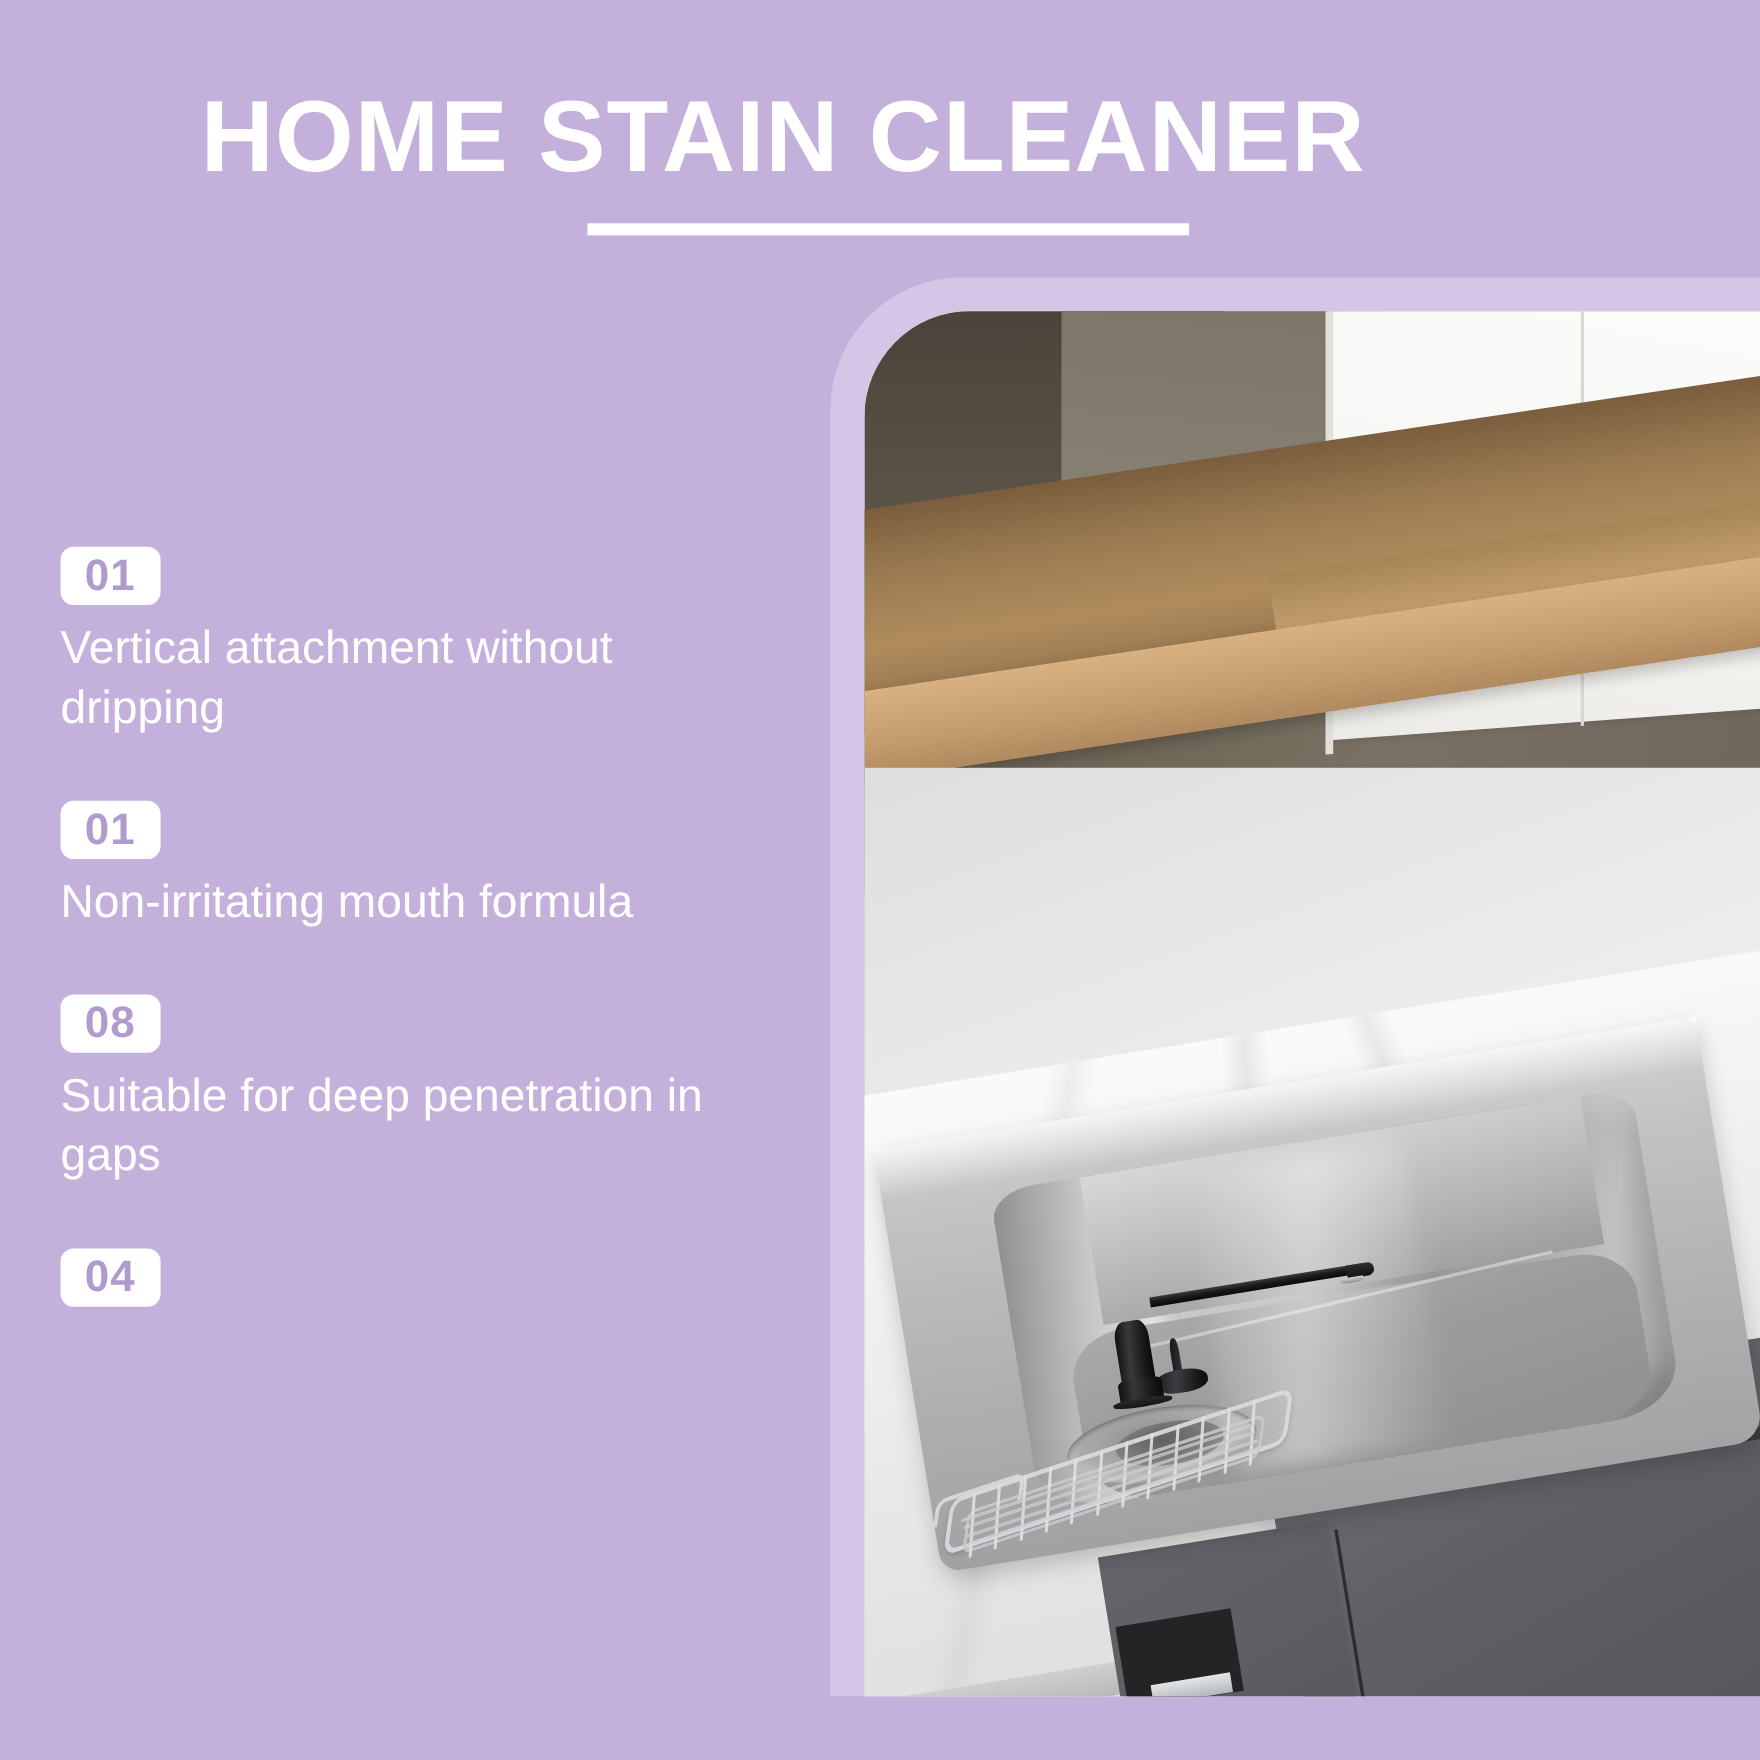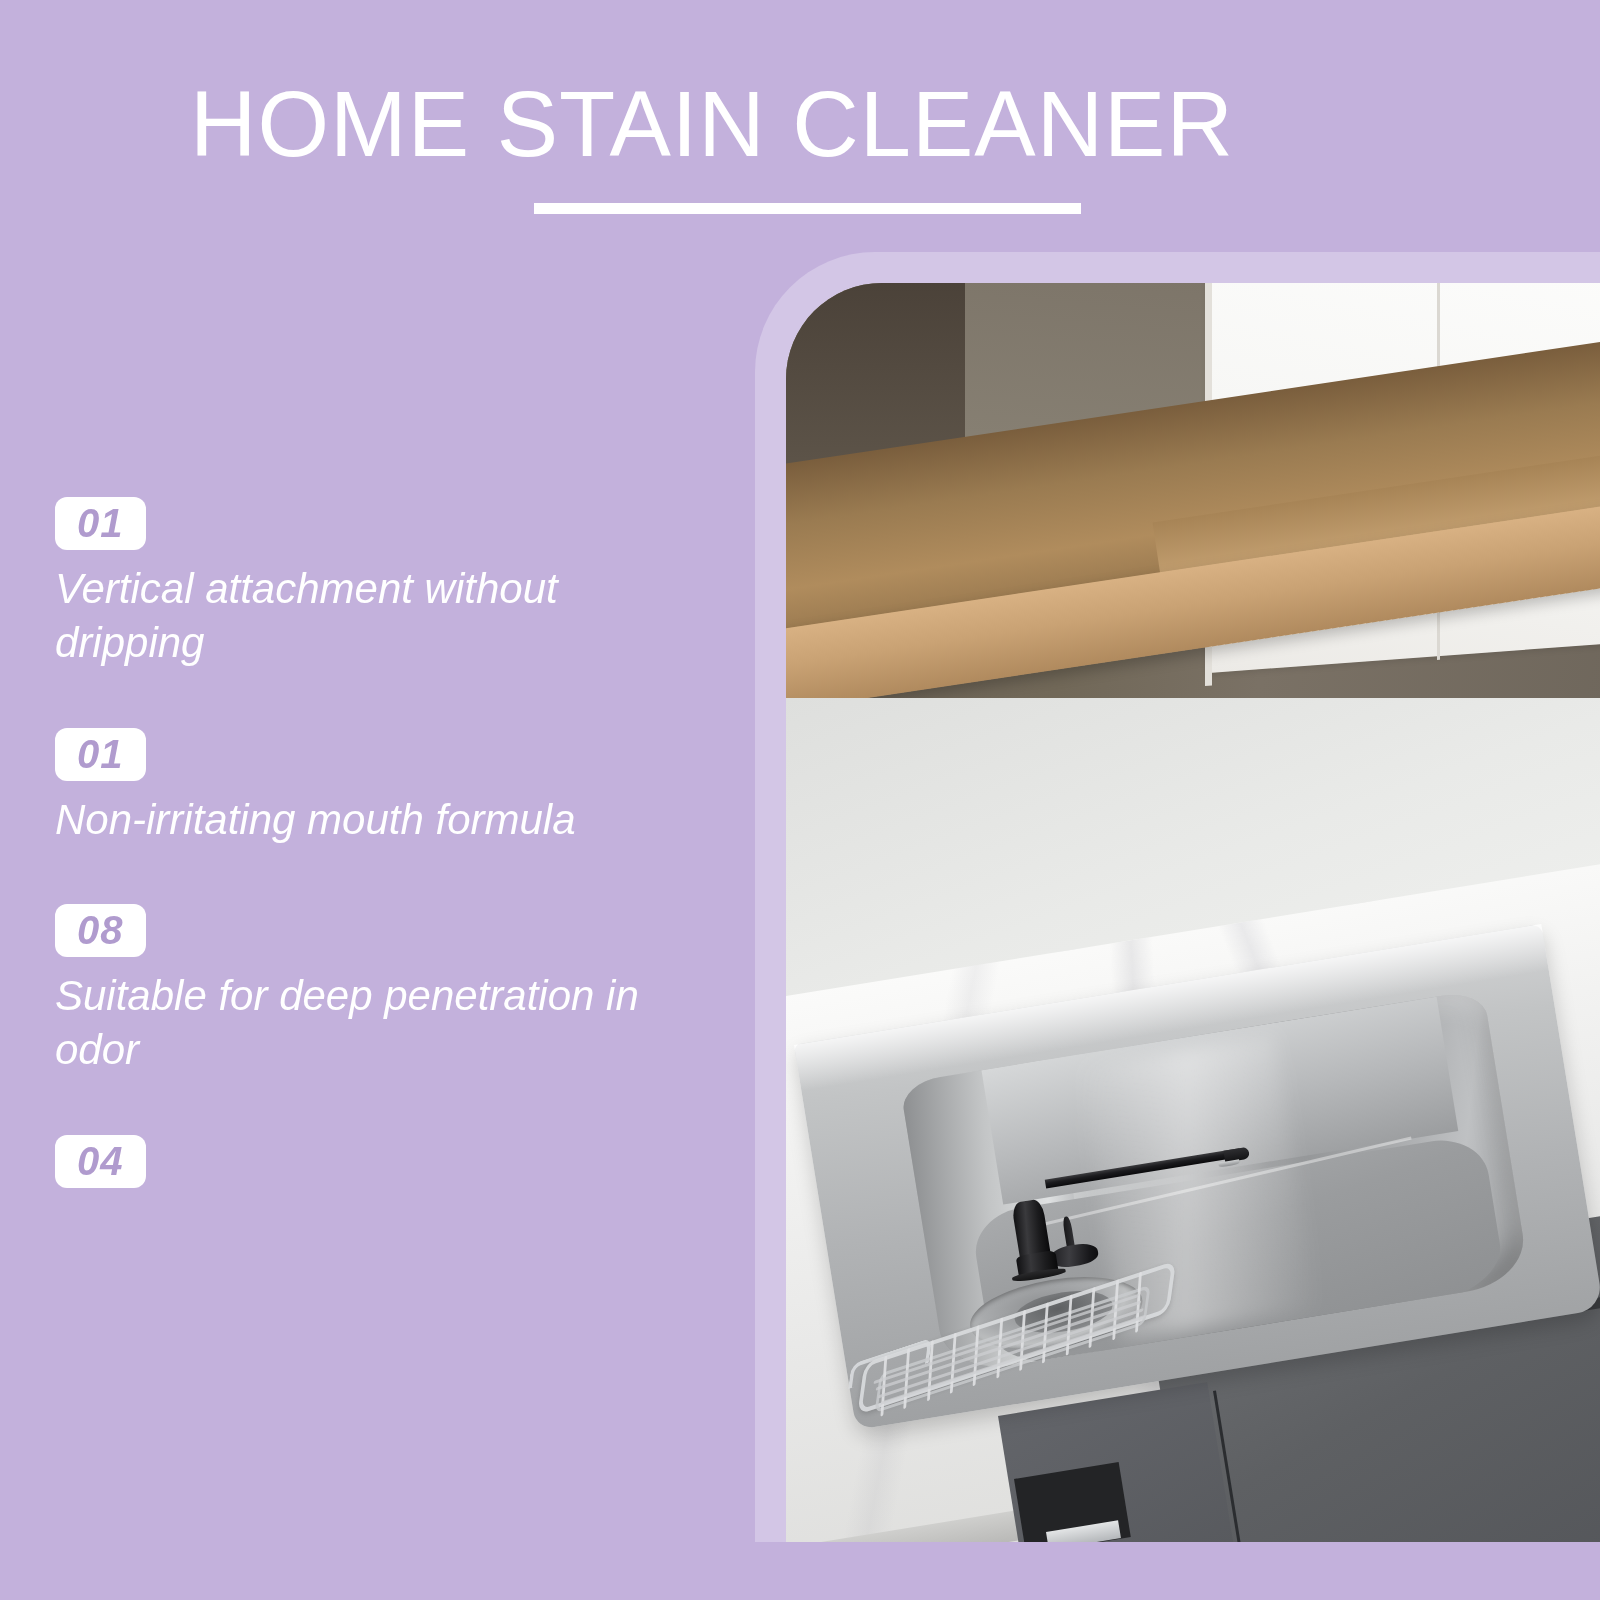--- a/index.html
+++ b/index.html
@@ -19,41 +19,41 @@
   
   .title {
     position: absolute;
     left: 0;
     top: 78px;
     width: 1424px;
     text-align: center;
     color: #ffffff;
     font-size: 92px;
     line-height: 1.0;
-    font-weight: 400;
+    font-weight: 700;
     letter-spacing: 1px;
     white-space: nowrap;
   }
   .title-rule {
     position: absolute;
     left: 534px;
     top: 203px;
     width: 547px;
     height: 11px;
     background: #ffffff;
   }
 
   
   .features {
     position: absolute;
     left: 55px;
     top: 497px;
     width: 660px;
   }
-  .feature { margin-bottom: 58px; font-style: italic; }
+  .feature { margin-bottom: 58px; }
   .feature:last-child { margin-bottom: 0; }
 
   .badge {
     display: inline-block;
     background: #ffffff;
     color: #b09bce;
     border-radius: 12px;
     padding: 6px 22px 7px 22px;
     font-size: 40px;
     font-weight: 700;
@@ -385,21 +385,21 @@
       <div class="feature-text">Vertical attachment without dripping</div>
     </div>
 
     <div class="feature">
       <div class="badge">01</div>
       <div class="feature-text">Non-irritating mouth formula</div>
     </div>
 
     <div class="feature">
       <div class="badge">08</div>
-      <div class="feature-text">Suitable for deep penetration in odor</div>
+      <div class="feature-text">Suitable for deep penetration in gaps</div>
     </div>
 
     <div class="feature">
       <div class="badge">04</div>
     </div>
 
   </div>
 
   <div class="photo-outline"></div>
 

